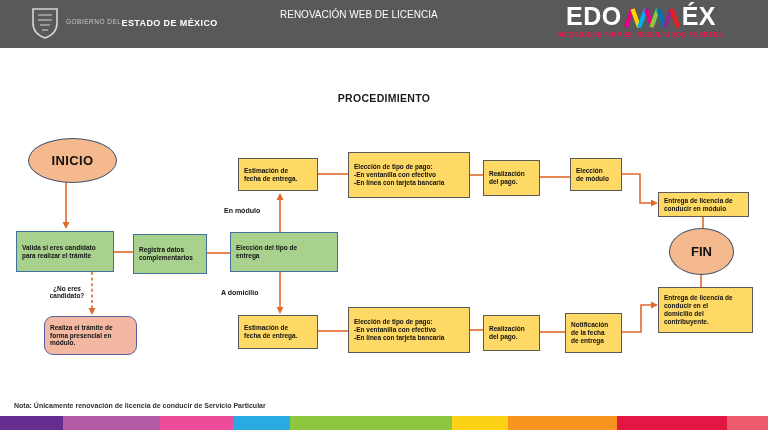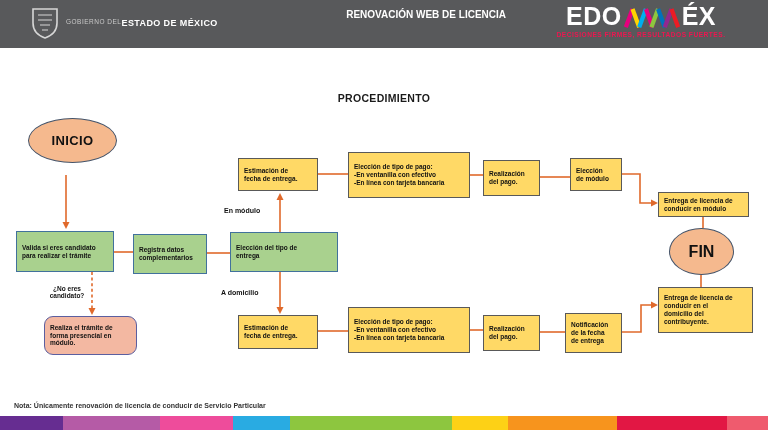--- a/index.html
+++ b/index.html
@@ -5,38 +5,38 @@
   *{box-sizing:border-box;margin:0;padding:0}
   body{font-family:"Liberation Sans",sans-serif;background:#fff}
   .page{position:relative;width:768px;height:433px;background:#fff;overflow:hidden}
 
   
   .topbar{position:absolute;left:0;top:0;width:768px;height:48px;background:var(--header-bg)}
   .gov{position:absolute;left:30px;top:7px;display:flex;align-items:center;gap:6px}
   .gov-text{display:flex;line-height:1.2}
   .gov-line1{font-size:6.5px;color:#c9c9c9;letter-spacing:.5px}
   .gov-line2{font-size:9px;color:#fff;font-weight:bold;letter-spacing:.4px}
-  .title{position:absolute;left:294px;top:7px;width:212px;text-align:right;color:#fff;font-weight:bold;font-size:10px;line-height:1.55}
+  .title{position:absolute;left:280px;top:7px;width:212px;text-align:left;color:#fff;font-weight:normal;font-size:10px;line-height:1.55}
   .brand{position:absolute;right:29px;top:4px;width:196px;text-align:center}
   .wordmark{display:flex;align-items:flex-end;justify-content:center;gap:1px;color:#fff;font-weight:800;font-size:25px;letter-spacing:.5px;line-height:1}
   .mm{margin:0 1px 0 1px}
   .tagline{margin-top:2px;font-size:6.6px;font-weight:bold;color:var(--tagline-red);letter-spacing:.5px;white-space:nowrap}
 
   
   .proc-title{position:absolute;left:0;top:92px;width:768px;text-align:center;font-size:10.5px;font-weight:bold;color:#1a1a1a;letter-spacing:.3px}
   .arrows{position:absolute;left:0;top:0;pointer-events:none}
   .flow{fill:none;stroke:var(--arrow);stroke-width:1.6}
   .dashed{stroke-dasharray:3 2.6}
   .ahead{fill:var(--arrow);stroke:none}
   .node{position:absolute;display:flex;align-items:center;font-weight:bold;font-size:6.5px;line-height:1.22;color:#111;white-space:pre-line;padding:2px 3px 2px 5px;text-align:left}
   .rect.green{background:var(--green-fill);border:1.6px solid var(--green-border)}
   .rect.yellow{background:var(--yellow-fill);border:1.4px solid var(--yellow-border)}
   .oval{background:var(--oval-fill);border:1.8px solid var(--oval-border);border-radius:50%;justify-content:center;text-align:center;padding:0}
   .oval.big{font-size:13px;letter-spacing:.4px}
-  .oval.small{font-size:16px}
+  .oval.small{font-size:13px}
   .rounded{background:var(--pink-fill);border:1.6px solid var(--pink-border);border-radius:9px}
   .lbl{position:absolute;font-size:7px;font-weight:bold;color:#111;white-space:pre-line}
 
   
   .note{position:absolute;left:14px;top:402px;font-size:7px;font-weight:bold;color:#333}
   .stripe{position:absolute;left:0;top:416px;width:768px;height:14px;display:flex}
   .stripe>div{height:100%}
 </style>
 </head>
 <body>
@@ -109,21 +109,21 @@
     <polygon class="ahead" points="651,301.5 651,308.5 658,305"></polygon>
 
     <path class="flow" d="M318,331 H348"></path>
     <path class="flow" d="M470,330 H483"></path>
     <path class="flow" d="M540,332 H565"></path>
 
     <path class="flow dashed" d="M92,272 V308"></path>
     <polygon class="ahead" points="88.5,308 95.5,308 92,315"></polygon>
   </svg>
 
-  <div class="node oval big" style="left:28px;top:118px;width:89px;height:45px">INICIO</div>
+  <div class="node oval big" style="left:28px;top:138px;width:89px;height:45px">INICIO</div>
 
   <div class="node rect green" style="left:16px;top:231px;width:98px;height:41px">Valida si eres candidato
 para realizar el trámite</div>
 
   <div class="node rect green" style="left:133px;top:234px;width:74px;height:40px">Registra datos
 complementarios</div>
 
   <div class="node rect green" style="left:230px;top:232px;width:108px;height:40px">Elección del tipo de
 entrega</div>
 

